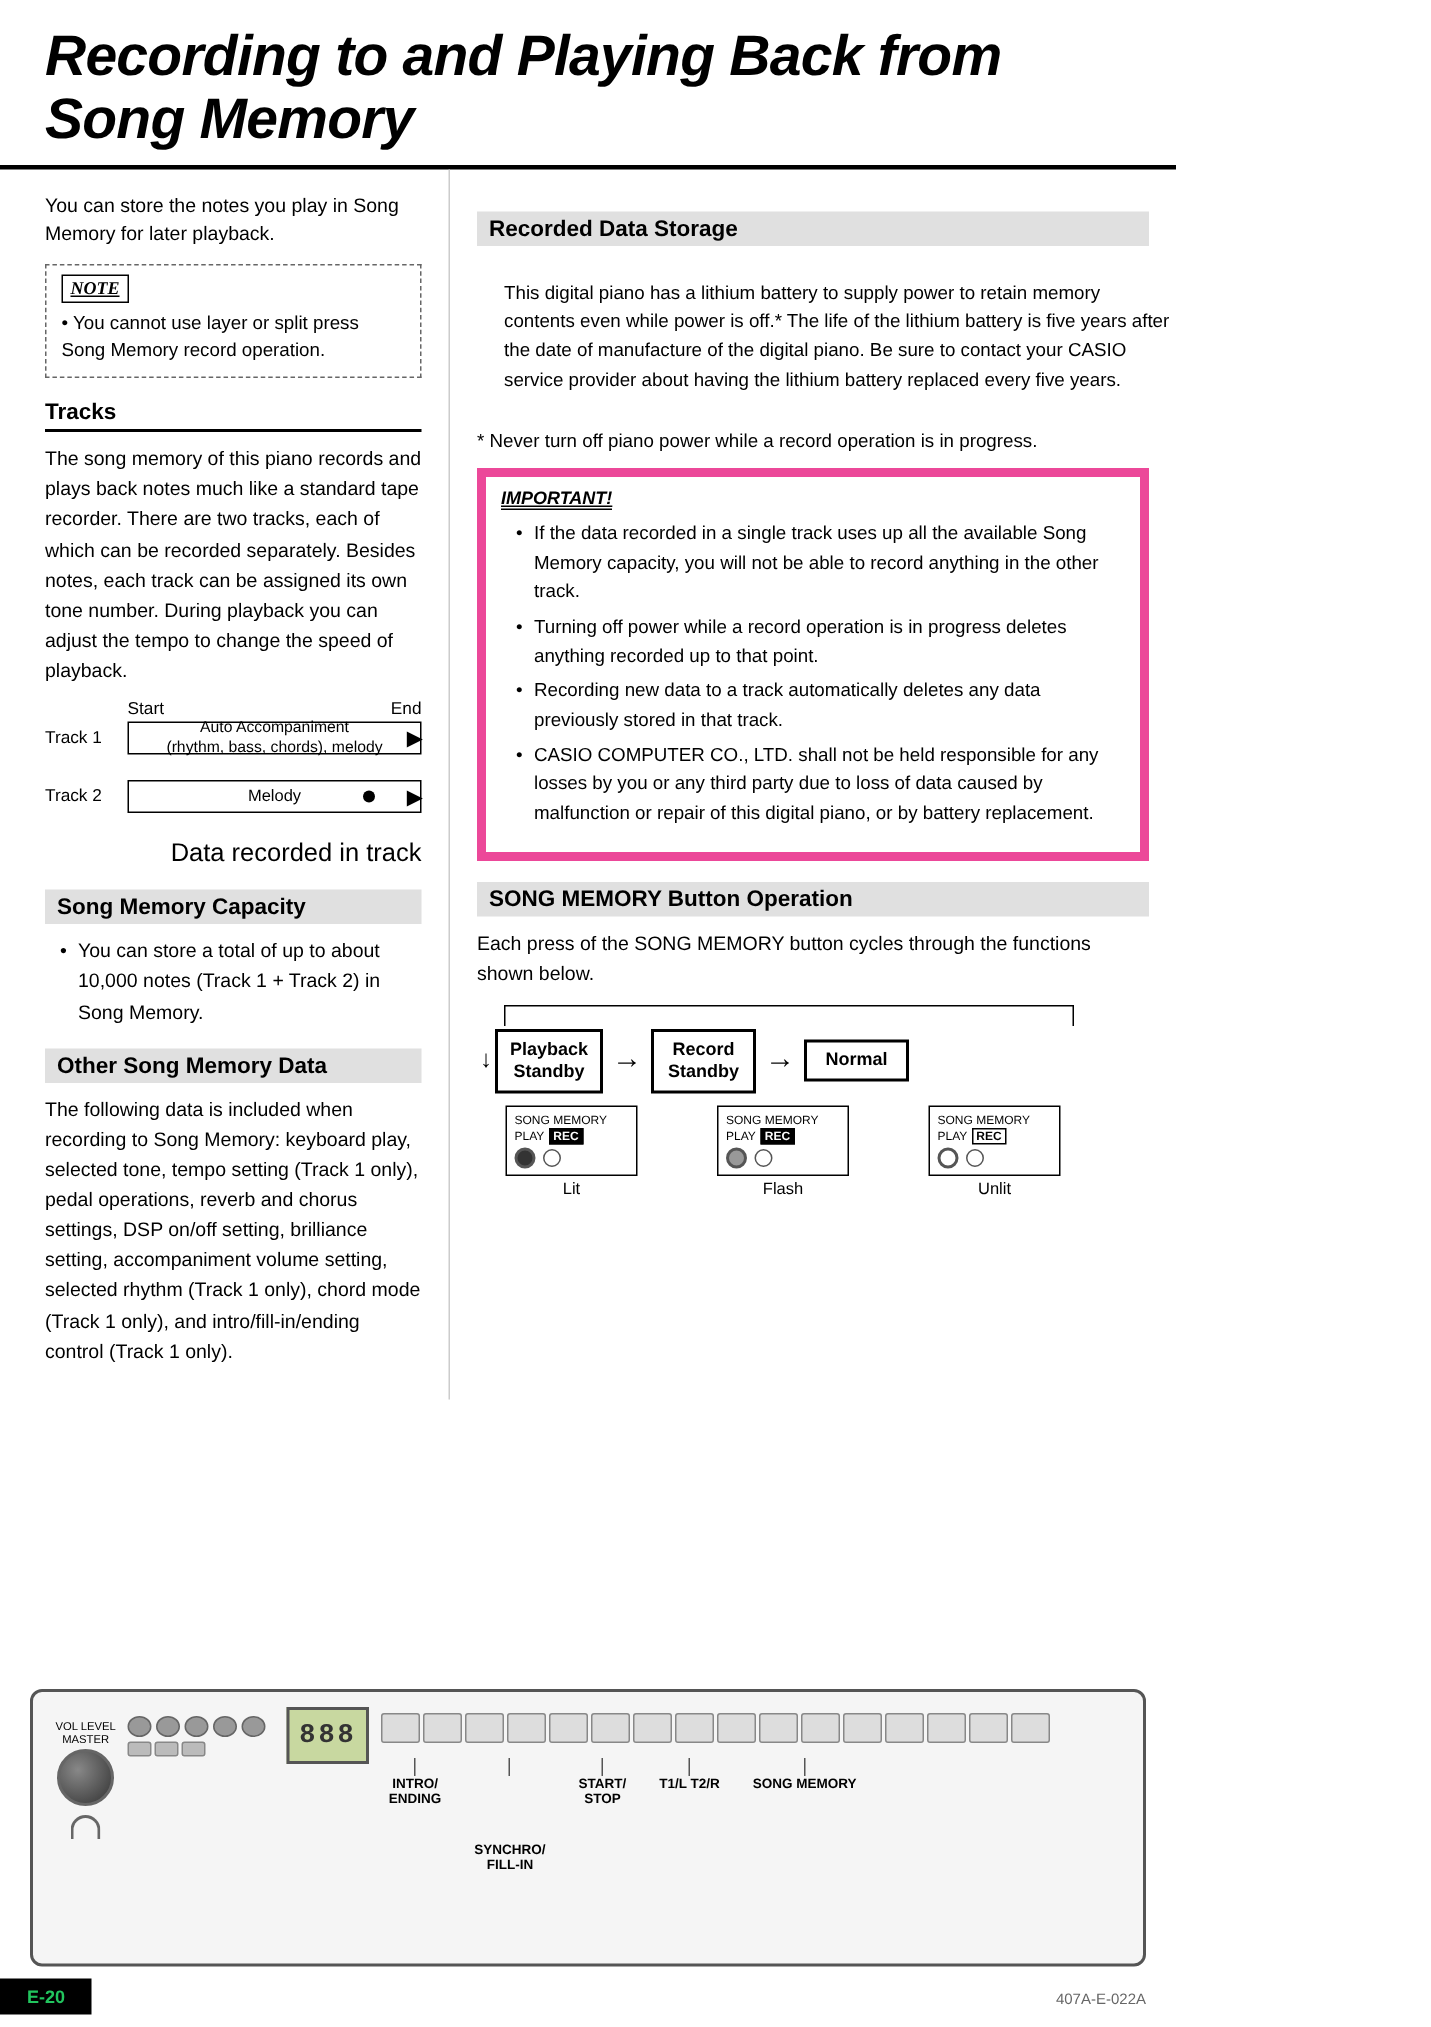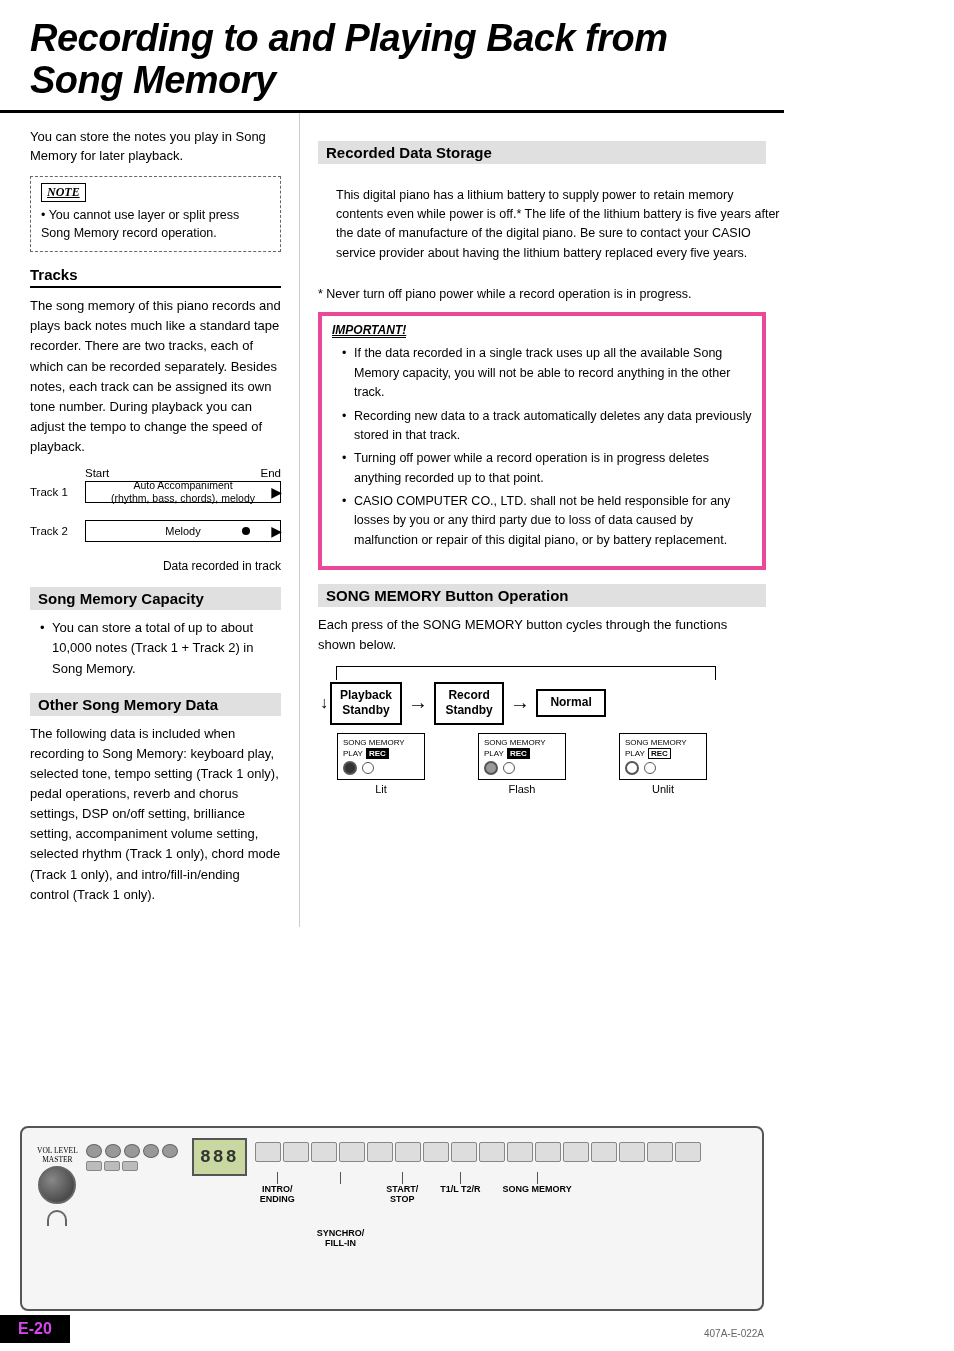--- a/index.html
+++ b/index.html
@@ -152,28 +152,28 @@
     .track-dot {
       width: 8px;
       height: 8px;
       background: #000;
       border-radius: 50%;
       position: absolute;
       right: 30px;
     }
     .data-recorded-label {
       text-align: right;
-      font-size: 12px;
+      font-size: 17px;
       margin-top: 2px;
       padding-right: 0;
       color: #000;
     }
     
     .important-box {
-      border: 4px solid #ec4899;
+      border: 6px solid #ec4899;
       padding: 6px 10px 8px 10px;
       margin-bottom: 10px;
       margin-top: 8px;
     }
     .important-label {
       display: inline-block;
       font-weight: bold;
       font-style: italic;
       font-size: 12px;
       border-bottom: 1px solid #000;
@@ -229,22 +229,22 @@
       letter-spacing: 2px;
       margin: 0 8px;
       font-family: 'Courier New', monospace;
     }
     
     .page-number {
       position: absolute;
       bottom: 8px;
       left: 0;
       background: #000;
-      color: #d946ef;
-      font-size: 16px;
+      color: #22c55e;
+      font-size: 12px;
       font-weight: bold;
       padding: 5px 18px;
     }
     .page-code {
       position: absolute;
       bottom: 12px;
       right: 20px;
       font-size: 10px;
       color: #666;
     }
@@ -320,22 +320,22 @@
     <div class="right-col">
 
       <div class="section-header-box">Recorded Data Storage</div>
       <p class="section-text right-col section-text-sm">This digital piano has a lithium battery to supply power to retain memory contents even while power is off.* The life of the lithium battery is five years after the date of manufacture of the digital piano. Be sure to contact your CASIO service provider about having the lithium battery replaced every five years.</p>
       <p class="footnote">* Never turn off piano power while a record operation is in progress.</p>
 
       <div class="important-box">
         <div class="important-label">IMPORTANT!</div>
         <ul class="bullet-list">
           <li>If the data recorded in a single track uses up all the available Song Memory capacity, you will not be able to record anything in the other track.</li>
+          <li>Turning off power while a record operation is in progress deletes anything recorded up to that point.</li>
           <li>Recording new data to a track automatically deletes any data previously stored in that track.</li>
-          <li>Turning off power while a record operation is in progress deletes anything recorded up to that point.</li>
           <li>CASIO COMPUTER CO., LTD. shall not be held responsible for any losses by you or any third party due to loss of data caused by malfunction or repair of this digital piano, or by battery replacement.</li>
         </ul>
       </div>
 
       <div class="section-header-box">SONG MEMORY Button Operation</div>
       <p class="section-text">Each press of the SONG MEMORY button cycles through the functions shown below.</p>
 
       <div style="margin-top:10px;">
 
         <div style="display:flex; align-items:flex-end; margin-bottom:2px; margin-left:18px; width:420px;">
@@ -423,21 +423,21 @@
         </div>
       </div>
 
     </div>
   </div>
 
   <div class="bottom-panel">
     <div style="display:flex; height:100%; align-items:flex-start;">
 
       <div style="display:flex; flex-direction:column; align-items:center; margin-right:8px; margin-top:8px;">
-        <div style="font-size:7.5px; margin-bottom:2px; text-align:center; line-height:1.2;font-family:Liberation Serif, serif;">VOL LEVEL<br>MASTER</div>
+        <div style="font-size:7.5px; margin-bottom:2px; text-align:center; line-height:1.2;">VOL LEVEL<br>MASTER</div>
         <div class="volume-knob"></div>
         <div style="width:20px; height:16px; border:2px solid #666; border-bottom:none; border-radius:10px 10px 0 0; margin-top:6px;"></div>
       </div>
 
       <div style="display:flex; flex-direction:column; gap:3px; margin-top:6px; margin-right:6px;">
         <div style="display:flex; gap:3px;">
           <div style="width:16px; height:14px; background:#999; border-radius:50%; border:1px solid #666;"></div>
           <div style="width:16px; height:14px; background:#999; border-radius:50%; border:1px solid #666;"></div>
           <div style="width:16px; height:14px; background:#999; border-radius:50%; border:1px solid #666;"></div>
           <div style="width:16px; height:14px; background:#999; border-radius:50%; border:1px solid #666;"></div>

